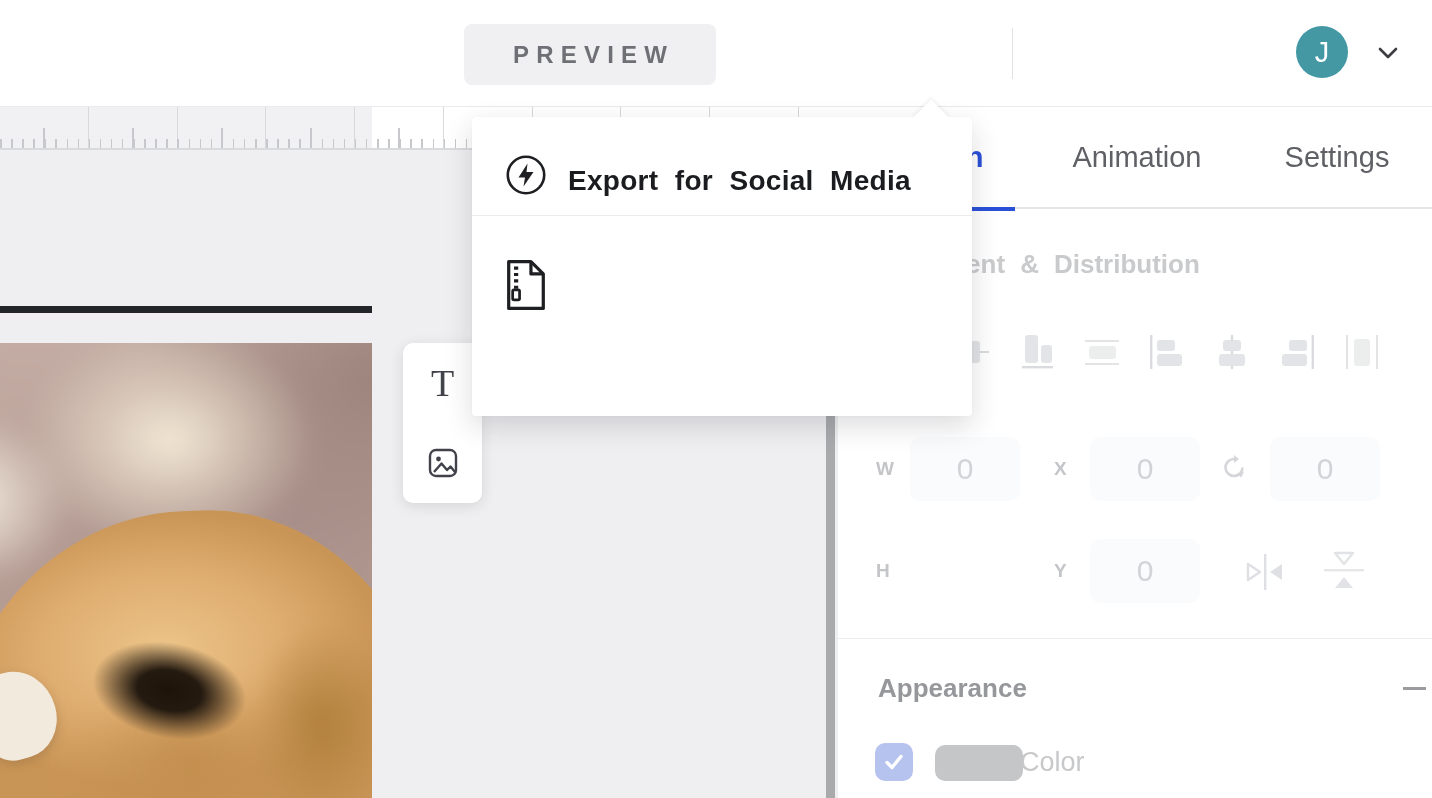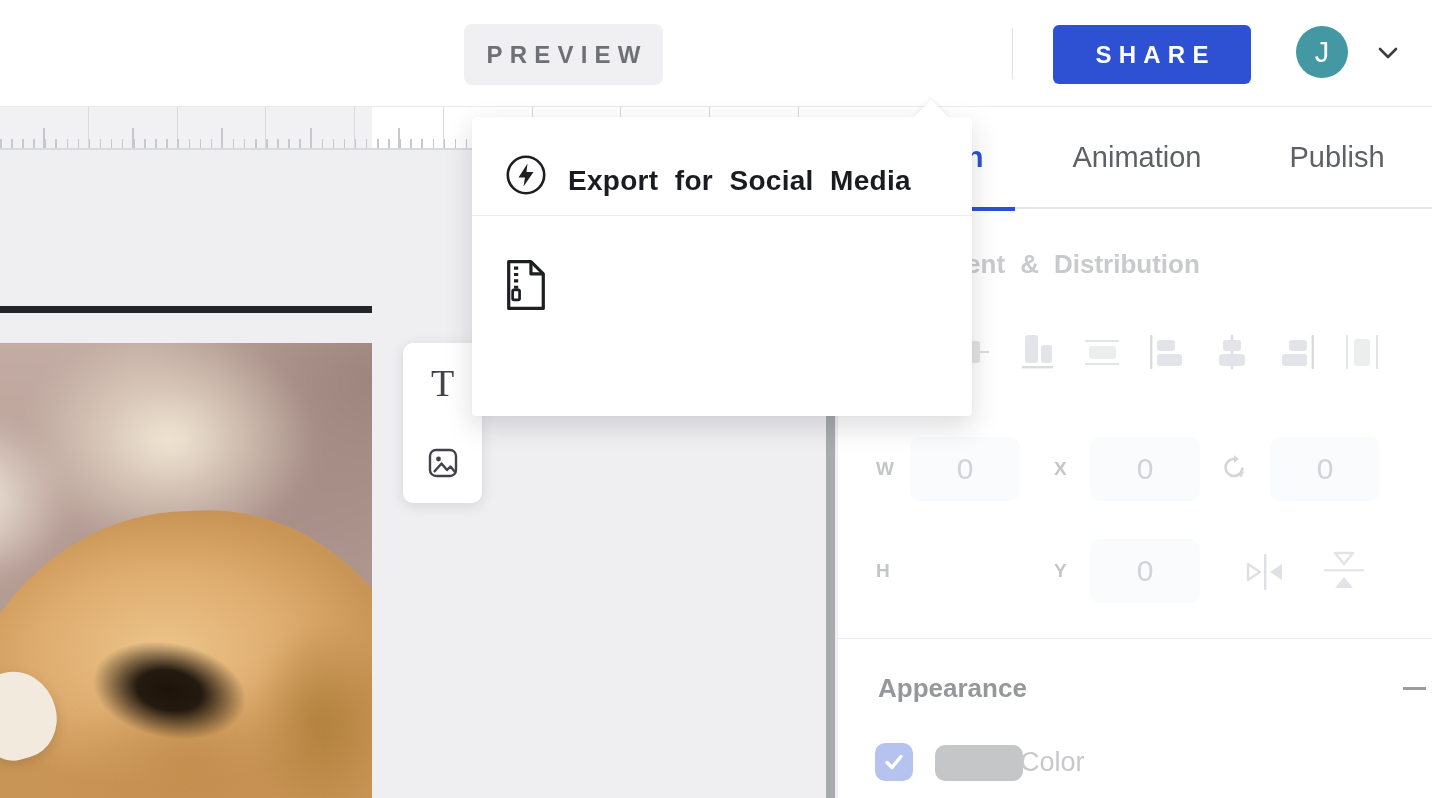--- a/index.html
+++ b/index.html
@@ -5,21 +5,21 @@
   * { margin:0; padding:0; box-sizing:border-box; }
   html,body { width:1432px; height:798px; }
   body { font-family:"Liberation Sans","DejaVu Sans",sans-serif; background:#fff; }
   #app { position:relative; width:1432px; height:798px; overflow:hidden; background:#fff; }
 
   
   .topbar { position:absolute; left:0; top:0; width:1432px; height:107px; background:#fff; border-bottom:1px solid #eaeaec; z-index:20; }
   .pill-btn { position:absolute; top:24px; height:61px; border:none; border-radius:8px; background:#f0f0f2;
               color:#6f7075; font-family:inherit; font-size:24px; font-weight:700; letter-spacing:.30em; padding-left:.30em;
               display:flex; align-items:center; justify-content:center; cursor:pointer; }
-  .btn-preview { left:464px; width:199px; }
+  .btn-preview { left:464px; width:252px; }
   .btn-publish { left:741px; width:230px; }
   .topbar-divider { position:absolute; left:1012px; top:28px; width:1px; height:51px; background:#e2e2e4; }
   .btn-share { position:absolute; left:1053px; top:25px; width:198px; height:59px; border:none; border-radius:6px;
                color:#fff; font-family:inherit; font-size:24px; font-weight:700; letter-spacing:.30em; padding-left:.30em;
                display:flex; align-items:center; justify-content:center; cursor:pointer; }
   .avatar { position:absolute; left:1296px; top:26px; width:52px; height:52px; border-radius:50%;
             color:#fff; font-size:29px; font-weight:400; display:flex; align-items:center; justify-content:center; cursor:pointer; }
   .account-chevron { position:absolute; left:1372px; top:38px; width:32px; height:28px; cursor:pointer; }
 
   
@@ -153,34 +153,33 @@
         </svg>
       </button>
     </div>
 
     <div class="canvas-scrollbar"></div>
   </div>
 
   <div class="topbar">
     <button class="pill-btn btn-preview">PREVIEW</button>
     <div class="topbar-divider"></div>
-    <button class="btn-share" style="background-color: rgb(45, 81, 210);">SHARE</button>
     <div class="avatar" style="background-color: rgb(67, 152, 164);">J</div>
     <div class="account-chevron">
       <svg width="32" height="28" viewBox="0 0 32 28" fill="none">
         <path d="M8 11 l8 8 8-8" stroke="#3d3e42" stroke-width="2.6" stroke-linecap="round" stroke-linejoin="round"></path>
       </svg>
     </div>
   </div>
 
   <div class="panel">
     <div class="tabs">
       <button class="tab tab-design active">Design</button>
       <button class="tab tab-animation">Animation</button>
-      <button class="tab tab-settings">Publish</button>
+      <button class="tab tab-settings">Settings</button>
       <div class="tab-underline" style="background-color: rgb(43, 80, 216);"></div>
     </div>
 
     <div class="section-title align-title">Alignment &amp; Distribution</div>
 
     <div class="align-row">
       <button class="align-btn">
         <svg width="38" height="38" viewBox="0 0 38 38" fill="none">
           <rect x="2" y="18" width="34" height="2" fill="#dadbde"></rect>
           <rect x="11" y="8" width="16" height="22" rx="3" fill="#e3e4e7"></rect>

